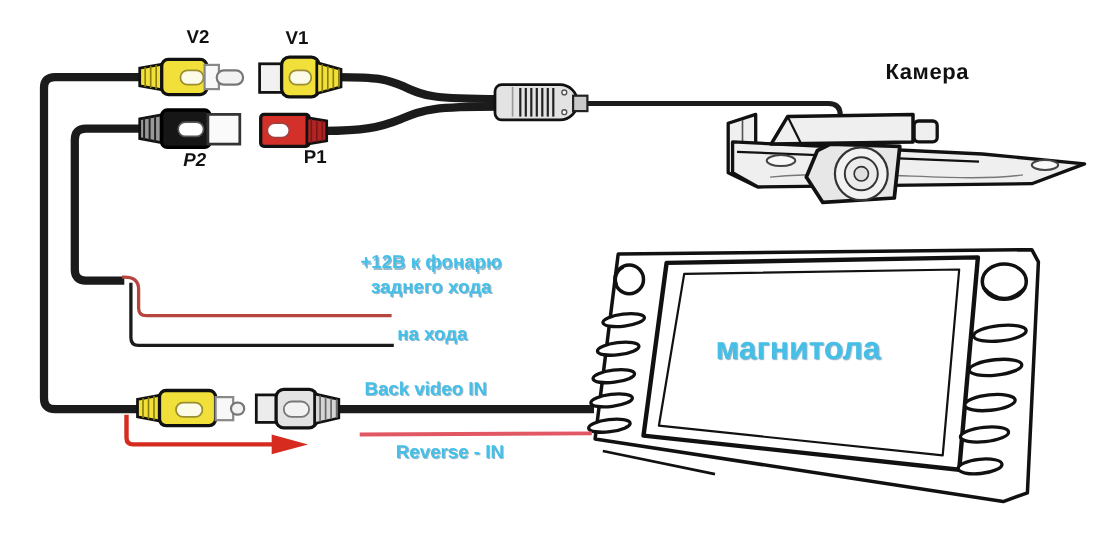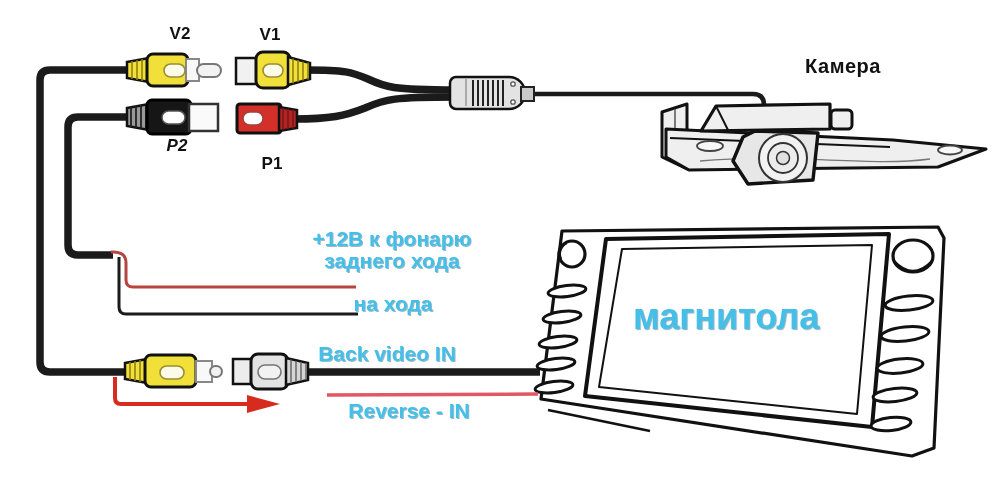--- a/index.html
+++ b/index.html
@@ -9,26 +9,26 @@
     font-family:"Liberation Sans","DejaVu Sans",sans-serif;
     overflow:hidden;
   }
   .stage svg { position:absolute; left:0; top:0; }
   .lbl { position:absolute; font-weight:bold; text-align:center; white-space:normal; }
   .lbl-black { color:var(--label-black,#111); font-size:17px; }
   .lbl-camera { color:var(--label-black,#111); font-size:20px; letter-spacing:.5px; }
   .lbl-cyan {
     color:var(--annotation-cyan,#44c0e8);
     text-shadow:1px 1px 0 rgba(30,100,140,.45);
-    font-size:21px; line-height:22px;
+    font-size:17px; line-height:22px;
   }
   .lbl-screen {
     color:var(--annotation-cyan,#44c0e8);
     text-shadow:1px 1px 1px rgba(30,100,140,.5);
-    font-size:36px; line-height:32px;
+    font-size:29px; line-height:32px;
   }
   
   .cable   { stroke:var(--cable-black,#1b1b1b); stroke-width:7.5; fill:none; }
   .cable-thin { stroke:var(--cable-black,#1b1b1b); stroke-width:4.5; fill:none; }
   .wire-red { stroke:var(--wire-power-red,#b5453e); stroke-width:3; fill:none; }
   .wire-blk { stroke:var(--cable-black,#1b1b1b); stroke-width:3; fill:none; }
   .arrow-red { stroke:var(--arrow-red,#d62b1e); stroke-width:4; fill:none; }
   .arrow-head { fill:var(--arrow-red,#d62b1e); stroke:none; }
   .rev-line { stroke:var(--reverse-line-red,#e25764); stroke-width:3.5; fill:none; }
   .yel { fill:var(--connector-yellow,#f2e03a); stroke:#111; }
@@ -225,21 +225,21 @@
       <polygon class="arrow-head" points="247,395 280,404 247,413"></polygon>
     </g>
     <g>
       <line class="rev-line" x1="327" y1="395" x2="538" y2="394"></line>
     </g>
   </svg>
 
   <div class="lbl lbl-black" style="left:155px; top:24px; width:50px;">V2</div>
   <div class="lbl lbl-black" style="left:245px; top:25px; width:50px;">V1</div>
   <div class="lbl lbl-black" style="left:152px; top:136px; width:50px;font-style:italic;">P2</div>
-  <div class="lbl lbl-black" style="left:247px; top:154px; width:50px;">P1</div>
+  <div class="lbl lbl-black" style="left:247px; top:133px; width:50px;text-align:right;">P1</div>
   <div class="lbl lbl-camera" style="left:788px; top:55px; width:110px;text-align:center;">Камера</div>
   <div class="lbl lbl-cyan" style="left:312px; top:228px; width:160px;">+12В к фонарю заднего хода</div>
   <div class="lbl lbl-cyan" style="left:338px; top:293px; width:110px;">на хода</div>
   <div class="lbl lbl-cyan" style="left:333px; top:400px; width:152px;">Reverse - IN</div>
   <div class="lbl lbl-cyan" style="left:312px; top:343px; width:150px;">Back video IN</div>
   <div class="lbl lbl-screen" style="left:633px; top:301px; width:185px;">магнитола</div>
 
 </div>
 
 </body></html>

